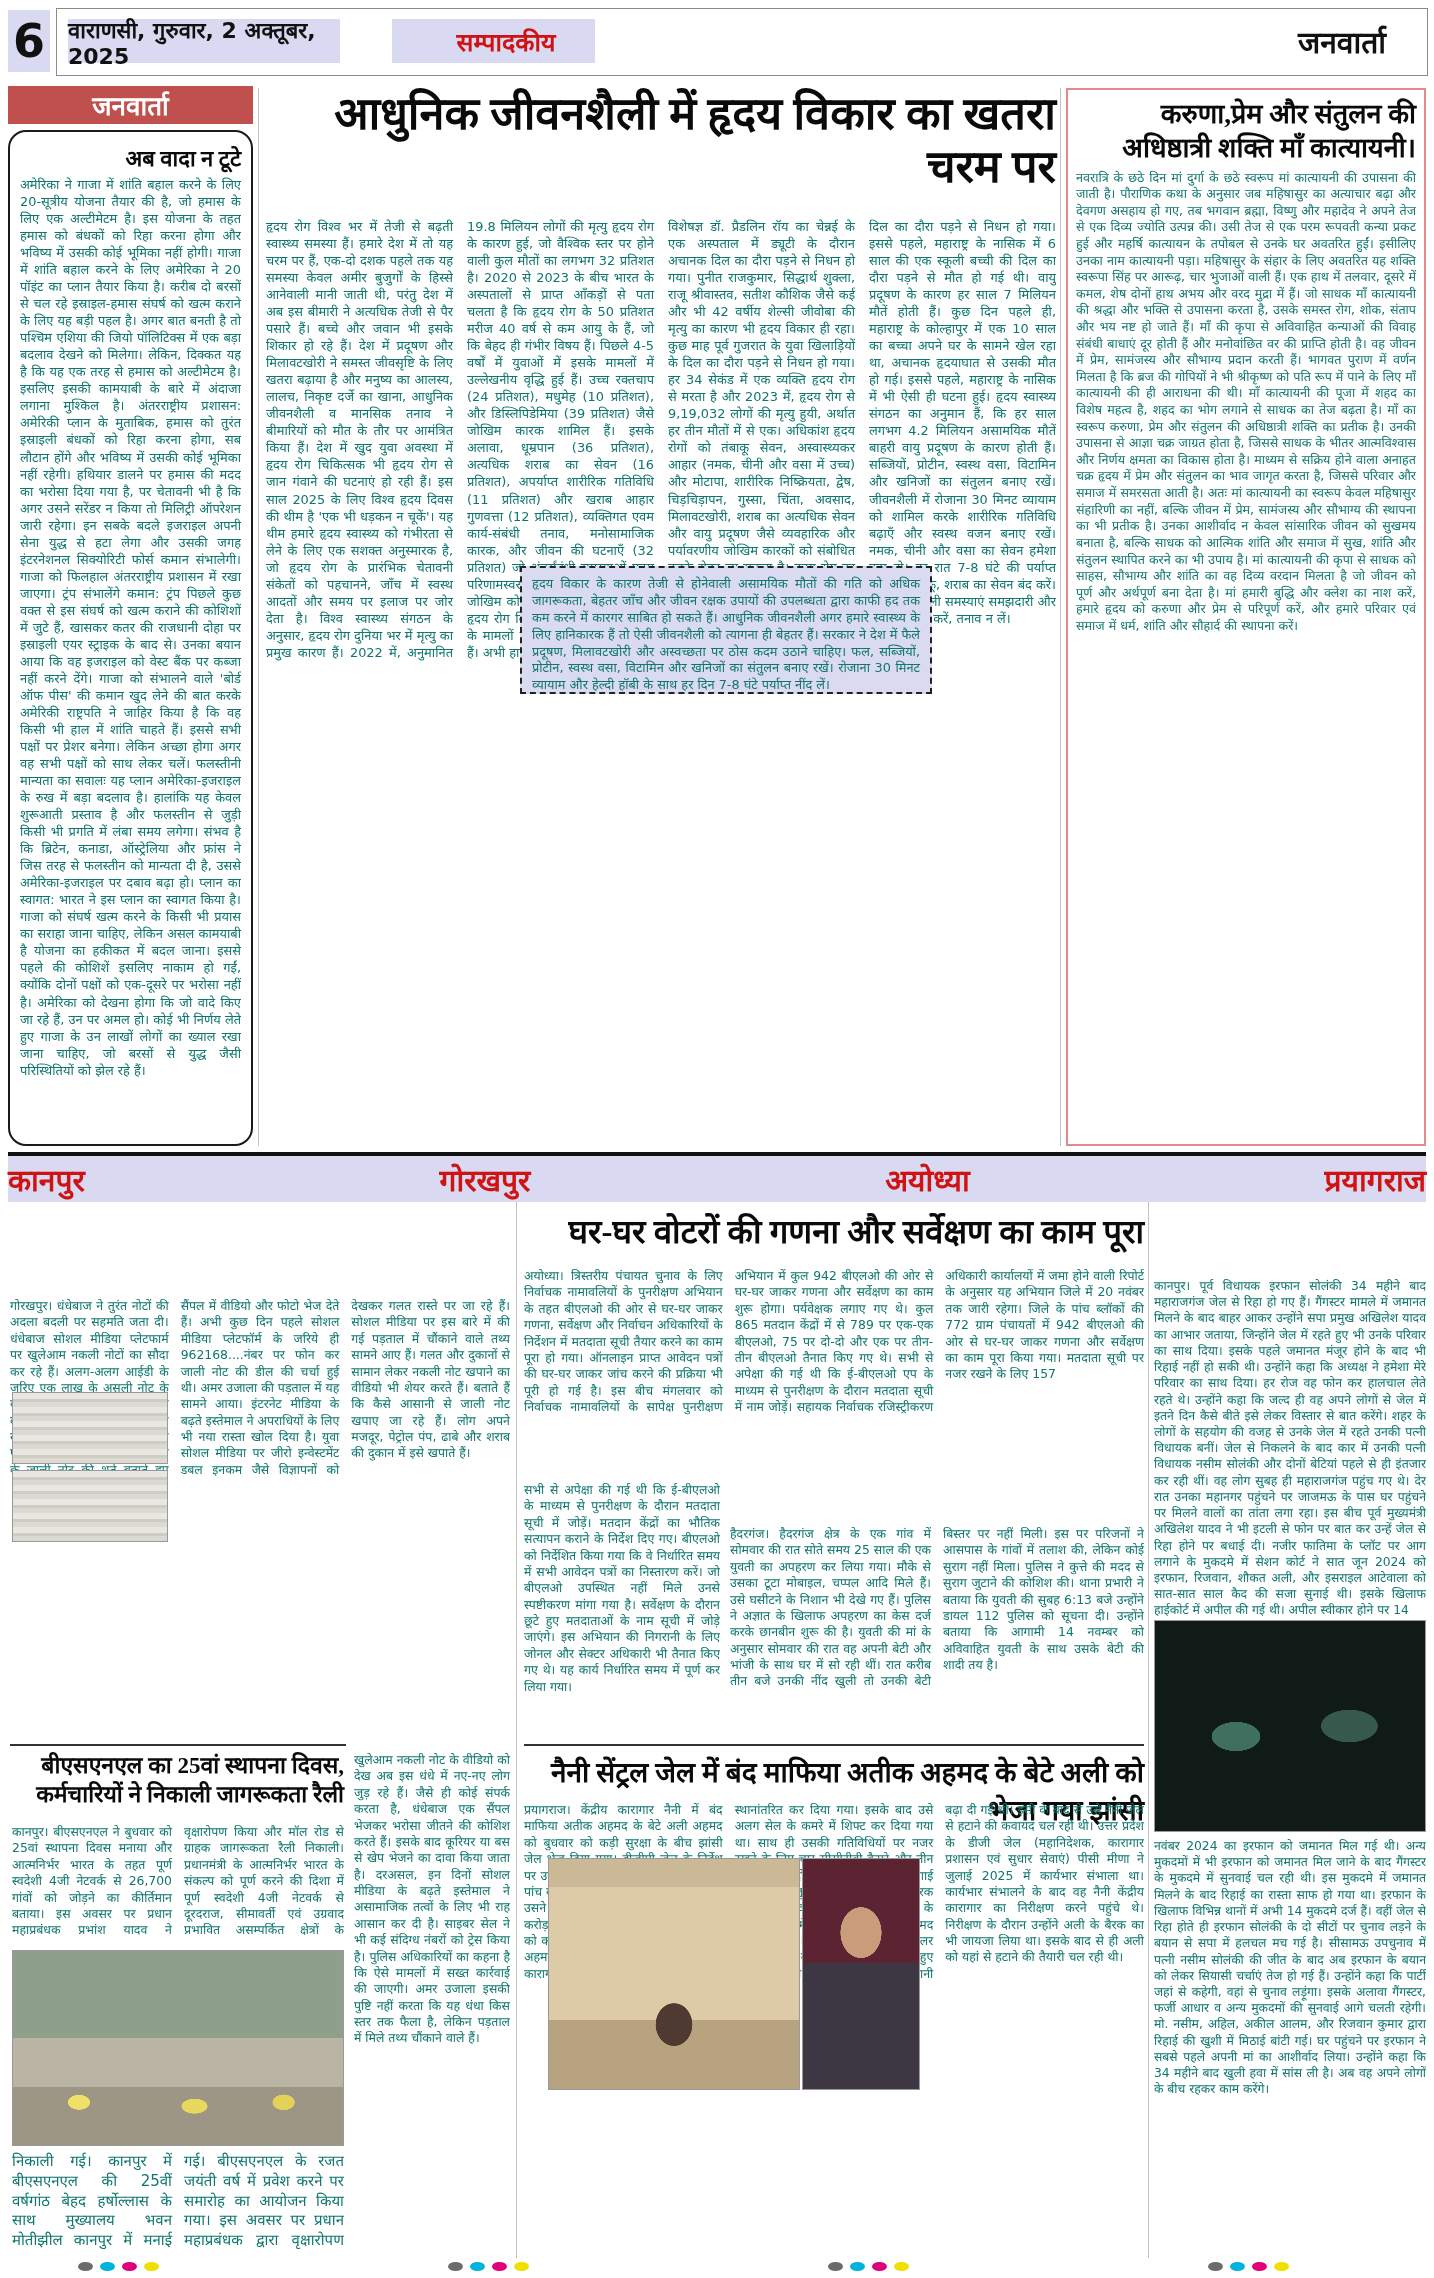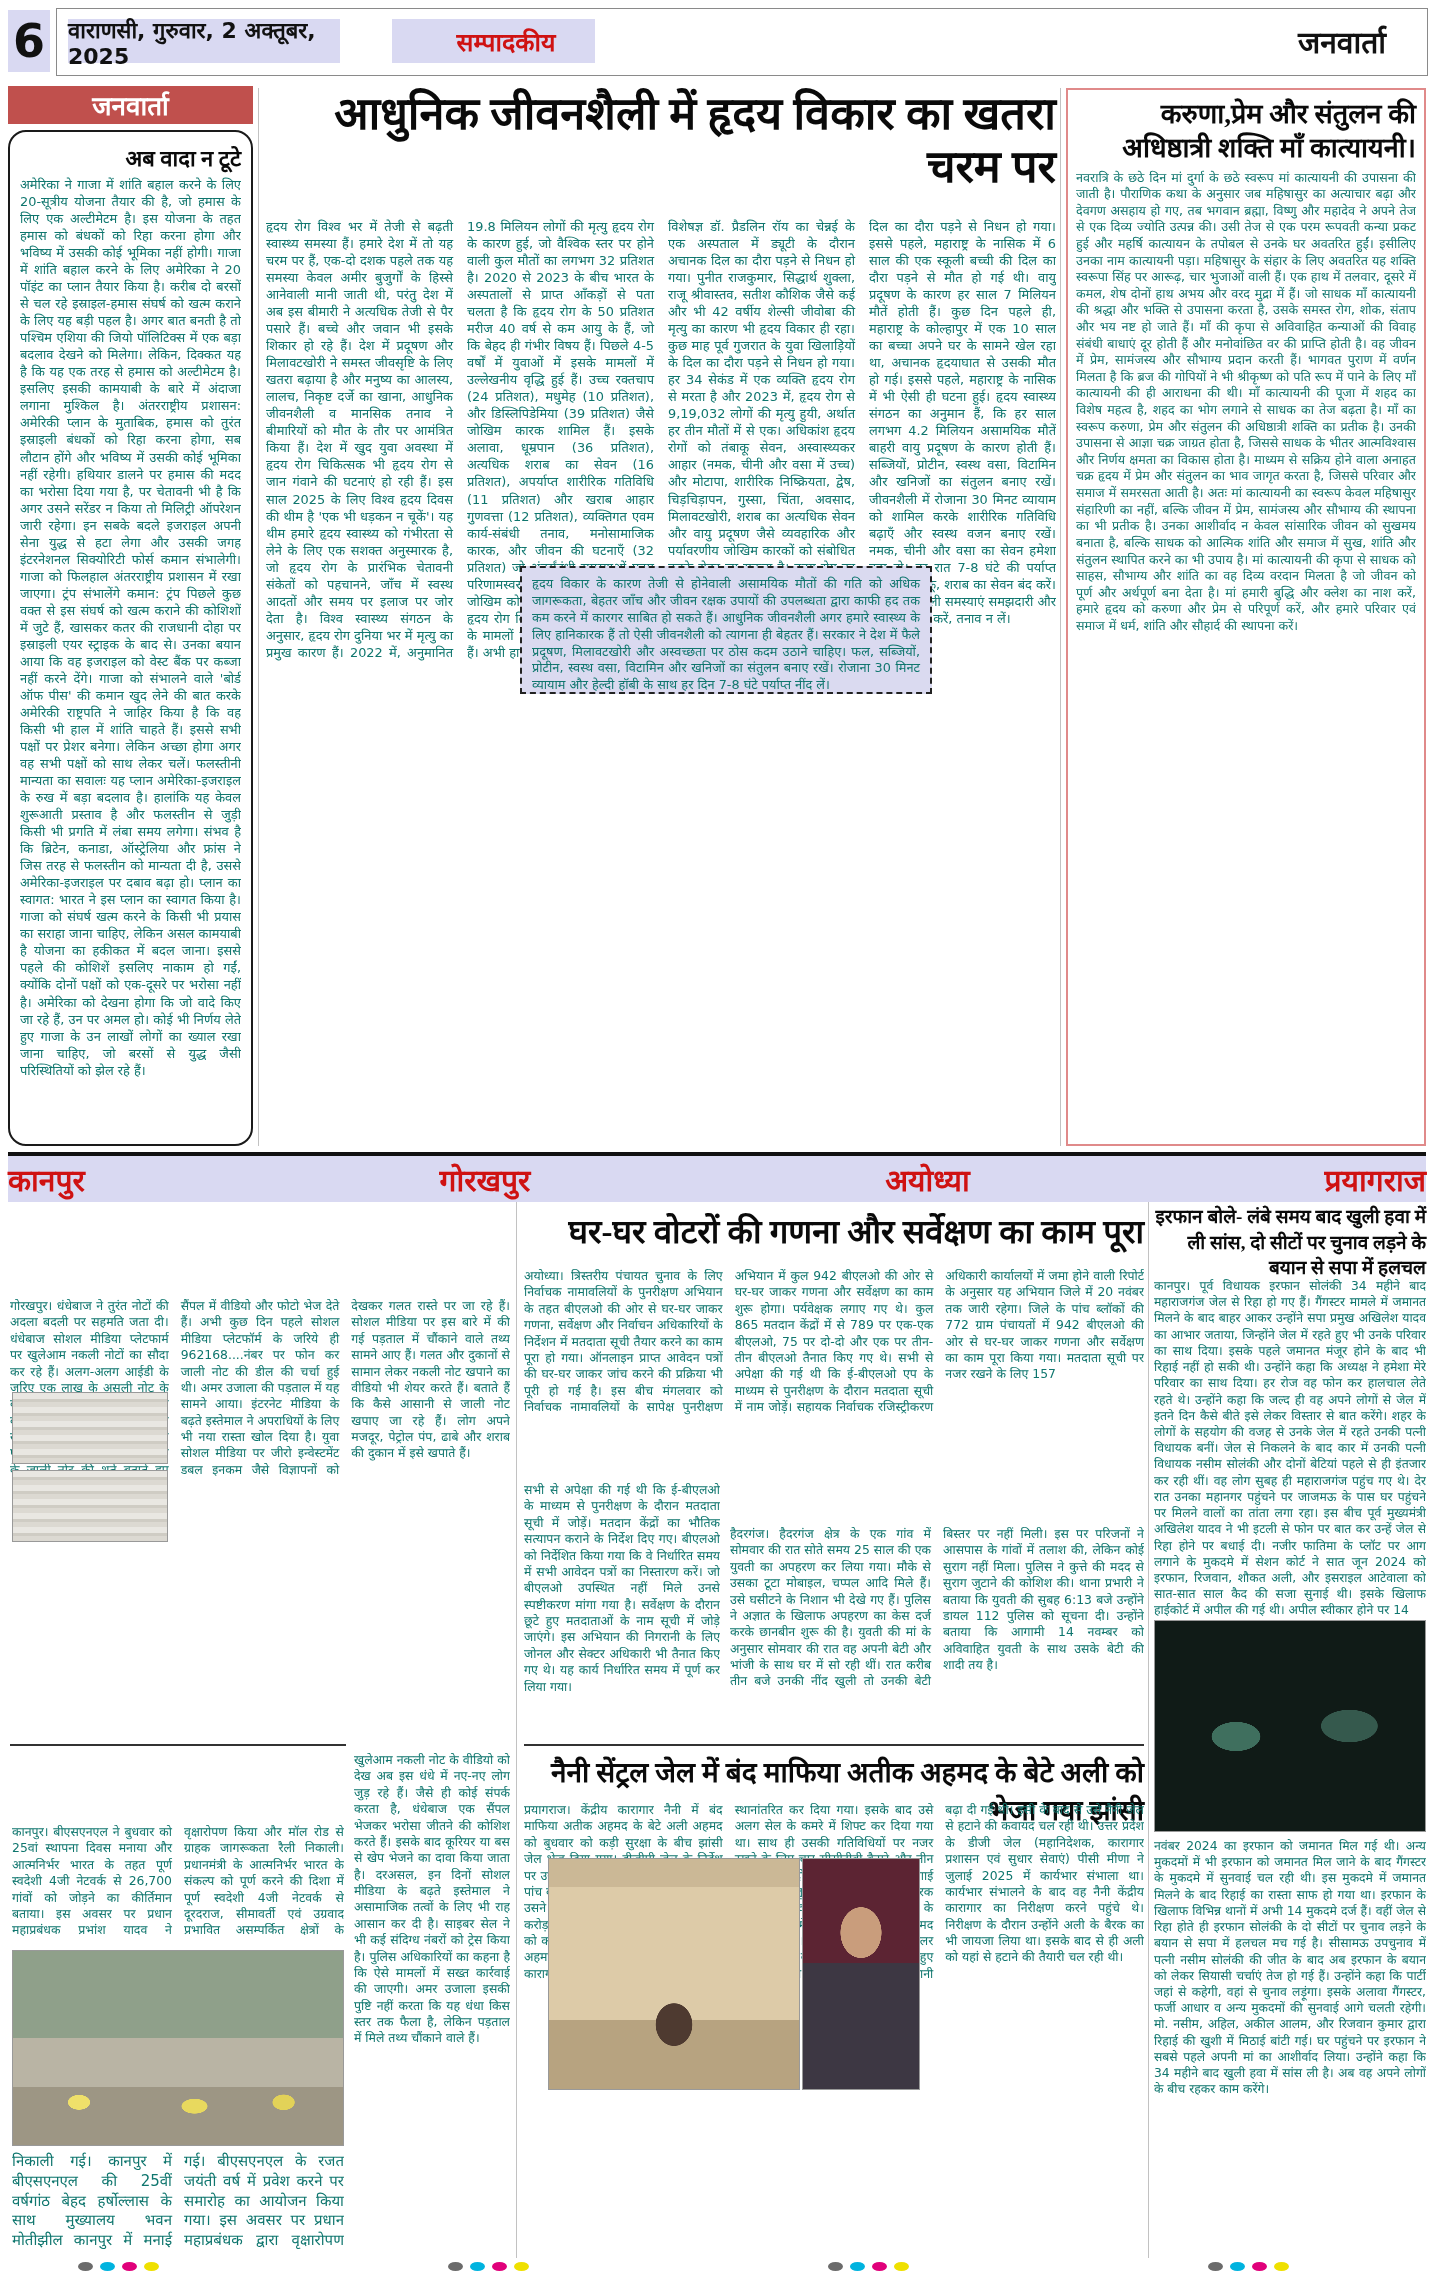--- a/index.html
+++ b/index.html
@@ -90,37 +90,37 @@
   </div>
 
   <div class="abs vrule" style="left:516px;top:1202px;height:1056px;"></div>
   <div class="abs vrule" style="left:1148px;top:1202px;height:1056px;"></div>
 
   <div class="abs cols3 jtext" style="left:10px;top:1298px;width:500px;height:418px;font-size:12.4px;">गोरखपुर। धंधेबाज ने तुरंत नोटों की अदला बदली पर सहमति जता दी। धंधेबाज सोशल मीडिया प्लेटफार्म पर खुलेआम नकली नोटों का सौदा कर रहे हैं। अलग-अलग आईडी के जरिए एक लाख के असली नोट के बदले पांच लाख के जाली नोट देने का दावा करते हैं। रिपोर्टर ने सीरियल नंबर (700387....) पर फोन कर संपर्क किया तो तीन लाख के जाली नोट की शर्त बताते हुए सैंपल में वीडियो और फोटो भेज देते हैं। अभी कुछ दिन पहले सोशल मीडिया प्लेटफॉर्म के जरिये ही 962168....नंबर पर फोन कर जाली नोट की डील की चर्चा हुई थी। अमर उजाला की पड़ताल में यह सामने आया। इंटरनेट मीडिया के बढ़ते इस्तेमाल ने अपराधियों के लिए भी नया रास्ता खोल दिया है। युवा सोशल मीडिया पर जीरो इन्वेस्टमेंट डबल इनकम जैसे विज्ञापनों को देखकर गलत रास्ते पर जा रहे हैं। सोशल मीडिया पर इस बारे में की गई पड़ताल में चौंकाने वाले तथ्य सामने आए हैं। गलत और दुकानों से सामान लेकर नकली नोट खपाने का वीडियो भी शेयर करते हैं। बताते हैं कि कैसे आसानी से जाली नोट खपाए जा रहे हैं। लोग अपने मजदूर, पेट्रोल पंप, ढाबे और शराब की दुकान में इसे खपाते हैं।</div>
   <div class="abs photo notes-photo" style="left:12px;top:1392px;width:156px;height:72px;"></div>
   <div class="abs photo notes-photo" style="left:12px;top:1470px;width:156px;height:72px;"></div>
 
   <div class="abs hrule" style="left:10px;top:1744px;width:336px;"></div>
+  <div class="abs center hl" style="left:12px;top:1752px;width:332px;height:64px;font-size:23px;line-height:1.25;">बीएसएनएल का 25वां स्थापना दिवस, कर्मचारियों ने निकाली जागरूकता रैली</div>
   <div class="abs cols2 jtext" style="left:12px;top:1824px;width:332px;height:122px;font-size:12.4px;">कानपुर। बीएसएनएल ने बुधवार को 25वां स्थापना दिवस मनाया और आत्मनिर्भर भारत के तहत पूर्ण स्वदेशी 4जी नेटवर्क से 26,700 गांवों को जोड़ने का कीर्तिमान बताया। इस अवसर पर प्रधान महाप्रबंधक प्रभांश यादव ने वृक्षारोपण किया और मॉल रोड से ग्राहक जागरूकता रैली निकाली। प्रधानमंत्री के आत्मनिर्भर भारत के संकल्प को पूर्ण करने की दिशा में पूर्ण स्वदेशी 4जी नेटवर्क से दूरदराज, सीमावर्ती एवं उग्रवाद प्रभावित असम्पर्कित क्षेत्रों के लगभग 26700 गांवों को जोड़ा गया है। पूर्ण स्वदेशी 4जी नेटवर्क विकसित करने पर यह कीर्तिमान स्थापित करने वाला भारत</div>
   <div class="abs photo rally-photo" style="left:12px;top:1950px;width:332px;height:196px;"></div>
   <div class="abs cols2 jtext" style="left:12px;top:2152px;width:332px;height:104px;font-size:15px;">निकाली गई। कानपुर में बीएसएनएल की 25वीं वर्षगांठ बेहद हर्षोल्लास के साथ मुख्यालय भवन मोतीझील कानपुर में मनाई गई। बीएसएनएल के रजत जयंती वर्ष में प्रवेश करने पर समारोह का आयोजन किया गया। इस अवसर पर प्रधान महाप्रबंधक द्वारा वृक्षारोपण किया गया तथा सभी को बधाई दी। विभाग द्वारा</div>
   <div class="abs jtext" style="left:354px;top:1752px;width:156px;height:504px;font-size:12.4px;">खुलेआम नकली नोट के वीडियो को देख अब इस धंधे में नए-नए लोग जुड़ रहे हैं। जैसे ही कोई संपर्क करता है, धंधेबाज एक सैंपल भेजकर भरोसा जीतने की कोशिश करते हैं। इसके बाद कूरियर या बस से खेप भेजने का दावा किया जाता है। दरअसल, इन दिनों सोशल मीडिया के बढ़ते इस्तेमाल ने असामाजिक तत्वों के लिए भी राह आसान कर दी है। साइबर सेल ने भी कई संदिग्ध नंबरों को ट्रेस किया है। पुलिस अधिकारियों का कहना है कि ऐसे मामलों में सख्त कार्रवाई की जाएगी। अमर उजाला इसकी पुष्टि नहीं करता कि यह धंधा किस स्तर तक फैला है, लेकिन पड़ताल में मिले तथ्य चौंकाने वाले हैं।</div>
 
   <div class="abs center hl" style="left:524px;top:1208px;width:620px;height:50px;font-size:33px;">घर-घर वोटरों की गणना और सर्वेक्षण का काम पूरा</div>
   <div class="abs cols3 jtext" style="left:524px;top:1268px;width:620px;height:208px;font-size:12.4px;">अयोध्या। त्रिस्तरीय पंचायत चुनाव के लिए निर्वाचक नामावलियों के पुनरीक्षण अभियान के तहत बीएलओ की ओर से घर-घर जाकर गणना, सर्वेक्षण और निर्वाचन अधिकारियों के निर्देशन में मतदाता सूची तैयार करने का काम पूरा हो गया। ऑनलाइन प्राप्त आवेदन पत्रों की घर-घर जाकर जांच करने की प्रक्रिया भी पूरी हो गई है। इस बीच मंगलवार को निर्वाचक नामावलियों के सापेक्ष पुनरीक्षण अभियान में कुल 942 बीएलओ की ओर से घर-घर जाकर गणना और सर्वेक्षण का काम शुरू होगा। पर्यवेक्षक लगाए गए थे। कुल 865 मतदान केंद्रों में से 789 पर एक-एक बीएलओ, 75 पर दो-दो और एक पर तीन-तीन बीएलओ तैनात किए गए थे। सभी से अपेक्षा की गई थी कि ई-बीएलओ एप के माध्यम से पुनरीक्षण के दौरान मतदाता सूची में नाम जोड़ें। सहायक निर्वाचक रजिस्ट्रीकरण अधिकारी कार्यालयों में जमा होने वाली रिपोर्ट के अनुसार यह अभियान जिले में 20 नवंबर तक जारी रहेगा। जिले के पांच ब्लॉकों की 772 ग्राम पंचायतों में 942 बीएलओ की ओर से घर-घर जाकर गणना और सर्वेक्षण का काम पूरा किया गया। मतदाता सूची पर नजर रखने के लिए 157</div>
   <div class="abs jtext" style="left:524px;top:1482px;width:196px;height:258px;font-size:12.4px;">सभी से अपेक्षा की गई थी कि ई-बीएलओ के माध्यम से पुनरीक्षण के दौरान मतदाता सूची में जोड़ें। मतदान केंद्रों का भौतिक सत्यापन कराने के निर्देश दिए गए। बीएलओ को निर्देशित किया गया कि वे निर्धारित समय में सभी आवेदन पत्रों का निस्तारण करें। जो बीएलओ उपस्थित नहीं मिले उनसे स्पष्टीकरण मांगा गया है। सर्वेक्षण के दौरान छूटे हुए मतदाताओं के नाम सूची में जोड़े जाएंगे। इस अभियान की निगरानी के लिए जोनल और सेक्टर अधिकारी भी तैनात किए गए थे। यह कार्य निर्धारित समय में पूर्ण कर लिया गया।</div>
   <div class="abs cols2 jtext" style="left:730px;top:1526px;width:414px;height:214px;font-size:12.4px;">हैदरगंज। हैदरगंज क्षेत्र के एक गांव में सोमवार की रात सोते समय 25 साल की एक युवती का अपहरण कर लिया गया। मौके से उसका टूटा मोबाइल, चप्पल आदि मिले हैं। उसे घसीटने के निशान भी देखे गए हैं। पुलिस ने अज्ञात के खिलाफ अपहरण का केस दर्ज करके छानबीन शुरू की है। युवती की मां के अनुसार सोमवार की रात वह अपनी बेटी और भांजी के साथ घर में सो रही थीं। रात करीब तीन बजे उनकी नींद खुली तो उनकी बेटी बिस्तर पर नहीं मिली। इस पर परिजनों ने आसपास के गांवों में तलाश की, लेकिन कोई सुराग नहीं मिला। पुलिस ने कुत्ते की मदद से सुराग जुटाने की कोशिश की। थाना प्रभारी ने बताया कि युवती की सुबह 6:13 बजे उन्होंने डायल 112 पुलिस को सूचना दी। उन्होंने बताया कि आगामी 14 नवम्बर को अविवाहित युवती के साथ उसके बेटी की शादी तय है।</div>
 
   <div class="abs hrule" style="left:524px;top:1744px;width:620px;"></div>
   <div class="abs center hl" style="left:524px;top:1752px;width:620px;height:44px;font-size:28px;">नैनी सेंट्रल जेल में बंद माफिया अतीक अहमद के बेटे अली को भेजा गया झांसी</div>
   <div class="abs cols3 jtext" style="left:524px;top:1802px;width:620px;height:456px;font-size:12.4px;">प्रयागराज। केंद्रीय कारागार नैनी में बंद माफिया अतीक अहमद के बेटे अली अहमद को बुधवार को कड़ी सुरक्षा के बीच झांसी जेल भेज दिया गया। डीजीपी जेल के निर्देश पर उसके बैरक से नकदी मिली थी। अली पर पांच करोड़ रुपये रंगदारी मांगने का आरोप है। उसने प्रॉपर्टी डीलर जीशान उर्फ जानू से पांच करोड़ रुपये की रंगदारी मांगी थी और 2022 को कोर्ट में सरेंडर किया था। माफिया अतीक अहमद के बेटे मोहम्मद अली को केंद्रीय कारागार नैनी से झांसी जिला जेल स्थानांतरित कर दिया गया। इसके बाद उसे अलग सेल के कमरे में शिफ्ट कर दिया गया था। साथ ही उसकी गतिविधियों पर नजर रखने के लिए चार सीसीटीवी कैमरे और तीन शिफ्ट में दो-दो सिपाहियों की ड्यूटी लगाई गई थी। 17 जून 2025 को अली की बैरक के कैश बरामद हुआ था। जेल प्रशासन के अनुसार जेल में छापेमारी कर पैसा बरामद किया गया था। मामले में एक डिप्टी जेलर और एक हेड वार्डन को निलंबित करते हुए उसके सेल की सुरक्षा व्यवस्था पर निगरानी बढ़ा दी गई थी। इसी के बाद से उसे नैनी जेल से हटाने की कवायद चल रही थी। उत्तर प्रदेश के डीजी जेल (महानिदेशक, कारागार प्रशासन एवं सुधार सेवाएं) पीसी मीणा ने जुलाई 2025 में कार्यभार संभाला था। कार्यभार संभालने के बाद वह नैनी केंद्रीय कारागार का निरीक्षण करने पहुंचे थे। निरीक्षण के दौरान उन्होंने अली के बैरक का भी जायजा लिया था। इसके बाद से ही अली को यहां से हटाने की तैयारी चल रही थी।</div>
   <div class="abs photo jail-photo" style="left:548px;top:1858px;width:252px;height:232px;"></div>
   <div class="abs photo portrait-photo" style="left:802px;top:1858px;width:118px;height:232px;"></div>
 
-  <div class="abs center hl" style="left:1154px;top:1204px;width:272px;height:66px;font-size:19px;line-height:1.35;">इरफान बोले- लंबे समय बाद खुली हवा में ली सांस, दो सीटों पर चुनाव लड़ने के बयान से सपा में हलचल</div>
   <div class="abs jtext" style="left:1154px;top:1278px;width:272px;height:338px;font-size:12.3px;">कानपुर। पूर्व विधायक इरफान सोलंकी 34 महीने बाद महाराजगंज जेल से रिहा हो गए हैं। गैंगस्टर मामले में जमानत मिलने के बाद बाहर आकर उन्होंने सपा प्रमुख अखिलेश यादव का आभार जताया, जिन्होंने जेल में रहते हुए भी उनके परिवार का साथ दिया। इसके पहले जमानत मंजूर होने के बाद भी रिहाई नहीं हो सकी थी। उन्होंने कहा कि अध्यक्ष ने हमेशा मेरे परिवार का साथ दिया। हर रोज वह फोन कर हालचाल लेते रहते थे। उन्होंने कहा कि जल्द ही वह अपने लोगों से जेल में इतने दिन कैसे बीते इसे लेकर विस्तार से बात करेंगे। शहर के लोगों के सहयोग की वजह से उनके जेल में रहते उनकी पत्नी विधायक बनीं। जेल से निकलने के बाद कार में उनकी पत्नी विधायक नसीम सोलंकी और दोनों बेटियां पहले से ही इंतजार कर रही थीं। वह लोग सुबह ही महाराजगंज पहुंच गए थे। देर रात उनका महानगर पहुंचने पर जाजमऊ के पास घर पहुंचने पर मिलने वालों का तांता लगा रहा। इस बीच पूर्व मुख्यमंत्री अखिलेश यादव ने भी इटली से फोन पर बात कर उन्हें जेल से रिहा होने पर बधाई दी। नजीर फातिमा के प्लॉट पर आग लगाने के मुकदमे में सेशन कोर्ट ने सात जून 2024 को इरफान, रिजवान, शौकत अली, और इसराइल आटेवाला को सात-सात साल कैद की सजा सुनाई थी। इसके खिलाफ हाईकोर्ट में अपील की गई थी। अपील स्वीकार होने पर 14</div>
   <div class="abs photo night-photo" style="left:1154px;top:1620px;width:272px;height:212px;"></div>
   <div class="abs jtext" style="left:1154px;top:1838px;width:272px;height:420px;font-size:12.3px;">नवंबर 2024 का इरफान को जमानत मिल गई थी। अन्य मुकदमों में भी इरफान को जमानत मिल जाने के बाद गैंगस्टर के मुकदमे में सुनवाई चल रही थी। इस मुकदमे में जमानत मिलने के बाद रिहाई का रास्ता साफ हो गया था। इरफान के खिलाफ विभिन्न थानों में अभी 14 मुकदमे दर्ज हैं। वहीं जेल से रिहा होते ही इरफान सोलंकी के दो सीटों पर चुनाव लड़ने के बयान से सपा में हलचल मच गई है। सीसामऊ उपचुनाव में पत्नी नसीम सोलंकी की जीत के बाद अब इरफान के बयान को लेकर सियासी चर्चाएं तेज हो गई हैं। उन्होंने कहा कि पार्टी जहां से कहेगी, वहां से चुनाव लड़ूंगा। इसके अलावा गैंगस्टर, फर्जी आधार व अन्य मुकदमों की सुनवाई आगे चलती रहेगी। मो. नसीम, अहिल, अकील आलम, और रिजवान कुमार द्वारा रिहाई की खुशी में मिठाई बांटी गई। घर पहुंचने पर इरफान ने सबसे पहले अपनी मां का आशीर्वाद लिया। उन्होंने कहा कि 34 महीने बाद खुली हवा में सांस ली है। अब वह अपने लोगों के बीच रहकर काम करेंगे।</div>
 
   <div>
     <div class="dot" style="left:78px;  top:2262px;background:#6b6b6b;"></div>
     <div class="dot" style="left:100px; top:2262px;background:#00b3df;"></div>
     <div class="dot" style="left:122px; top:2262px;background:#e0007a;"></div>
     <div class="dot" style="left:144px; top:2262px;background:#efe000;"></div>
     <div class="dot" style="left:448px; top:2262px;background:#6b6b6b;"></div>

